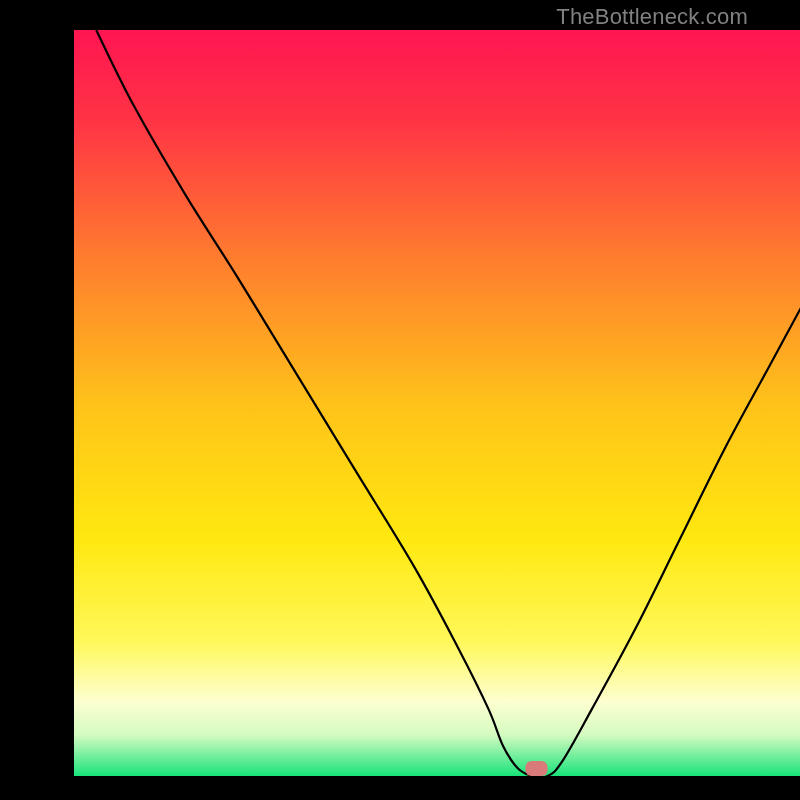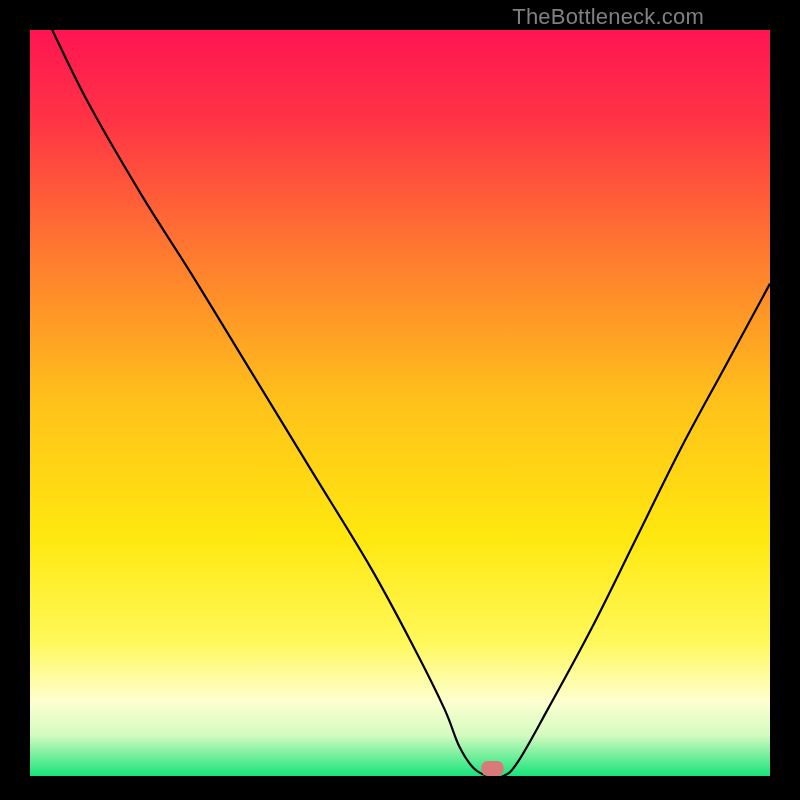--- a/index.html
+++ b/index.html
@@ -8,20 +8,21 @@
     width: 800px;
     height: 800px;
     background: #000;
     overflow: hidden;
     font-family: Arial, Helvetica, sans-serif;
   }
   .container {
     position: relative;
     width: 716px;
     height: 800px;
+    margin-left: 44px;
   }
   .watermark {
     position: absolute;
     top: 4px;
     right: 12px;
     color: #808080;
     font-size: 22px;
     font-weight: 500;
     z-index: 10;
     letter-spacing: 0.2px;

